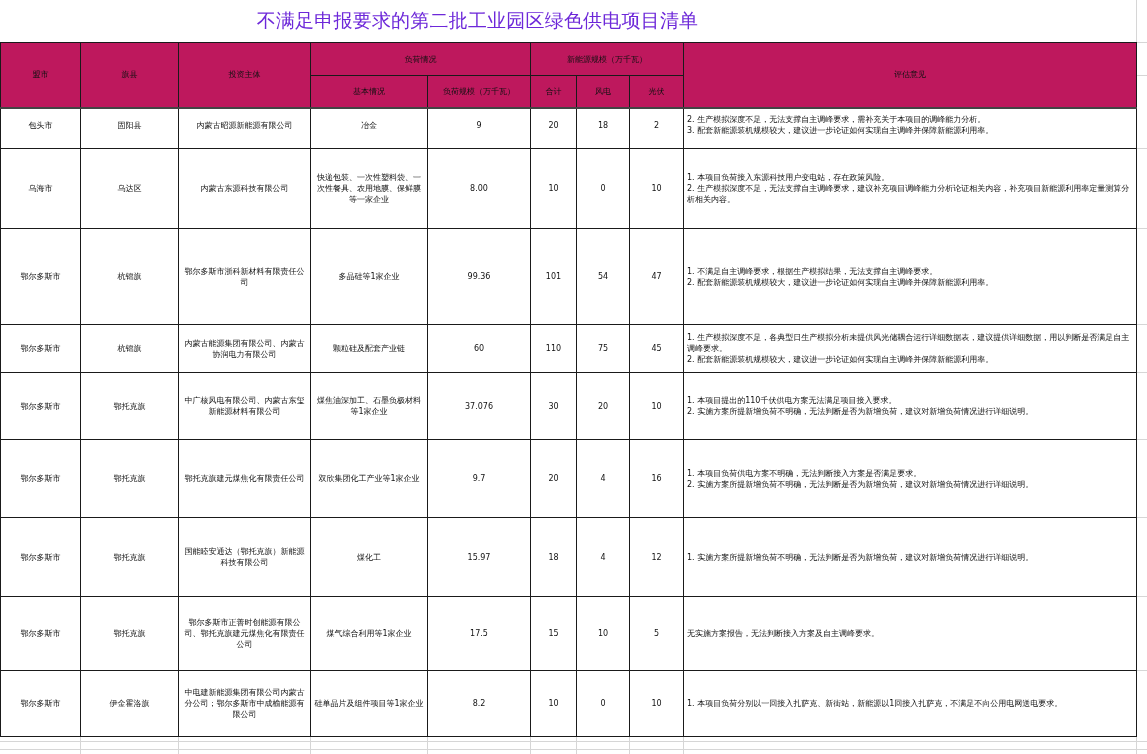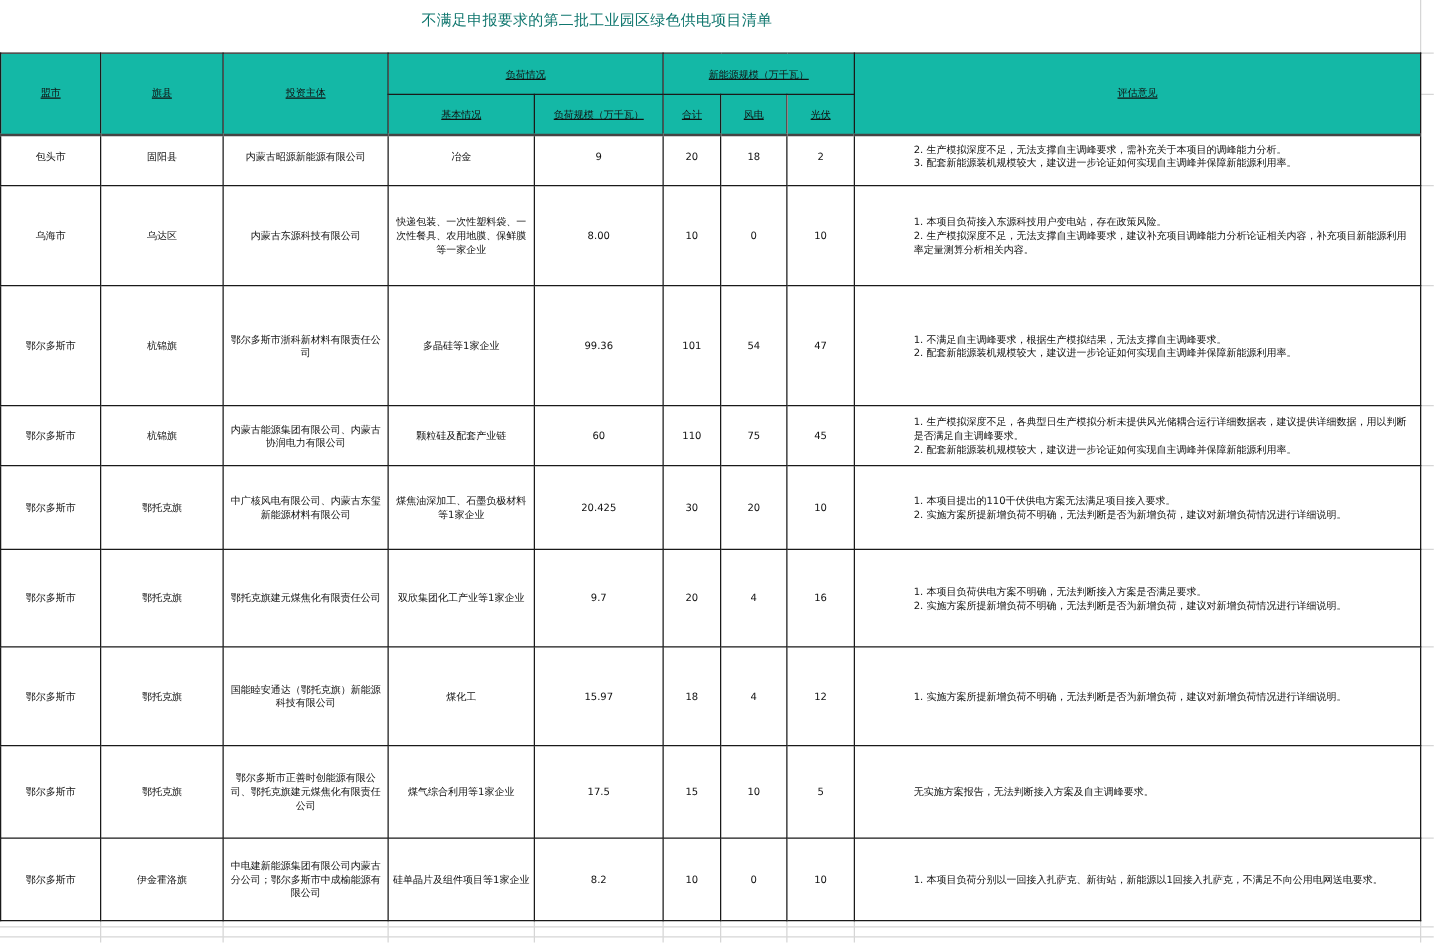--- a/index.html
+++ b/index.html
@@ -3,43 +3,43 @@
 <meta charset="utf-8">
 <style>
   html, body { margin: 0; padding: 0; background: #ffffff; }
   body {
     width: 1147px; height: 754px; overflow: hidden; position: relative;
     font-family: "DejaVu Sans", "Liberation Sans", sans-serif;
     color: #111;
   }
   .title {
     position: absolute; left: 0; top: 8px; width: 955px; text-align: center;
-    font-size: 12px; color: #0f766e; letter-spacing: 0.2px;
+    font-size: 19px; color: #6d28d9; letter-spacing: 0.2px;
   }
   
   .grid-bg { position: absolute; left: 0; top: 0; width: 1147px; height: 754px; pointer-events: none; }
   .gline-h { position: absolute; height: 1px; background: #d6d6d6; }
   .gline-v { position: absolute; width: 1px; background: #d6d6d6; }
 
   table.sheet {
     position: absolute; left: 0; top: 42px;
     border-collapse: collapse; table-layout: fixed;
     font-size: 8px; color: #111;
   }
   table.sheet th, table.sheet td {
     border: 1.5px solid #1a1a1a; padding: 0 3px; overflow: hidden;
     text-align: center; vertical-align: middle; font-weight: normal;
     line-height: 11px;
   }
-  table.sheet th { background: #14b8a6; text-decoration: underline; }
+  table.sheet th { background: #be185d; }
   table.sheet td.comment { text-align: left; padding-left: 3px; }
   .header-sep { border-bottom: 2px solid #444 !important; }
   .cut-row td { vertical-align: top; }
   .cut-row .clip { display: block; margin-top: -6px; }
-  .comment-line { display: block; margin-left: 44px; }
+  .comment-line { display: block; }
 </style>
 </head>
 <body>
 
 <div class="grid-bg">
   <div class="gline-v" style="left:1136px;top:0;height:754px;"></div>
   <div class="gline-h" style="left:1136px;top:42px;width:11px;"></div>
   <div class="gline-h" style="left:1136px;top:75px;width:11px;"></div>
   <div class="gline-h" style="left:1136px;top:148px;width:11px;"></div>
   <div class="gline-h" style="left:1136px;top:228px;width:11px;"></div>
@@ -170,21 +170,21 @@
           <span class="comment-line">1. 生产模拟深度不足，各典型日生产模拟分析未提供风光储耦合运行详细数据表，建议提供详细数据，用以判断是否满足自主调峰要求。</span>
           <span class="comment-line">2. 配套新能源装机规模较大，建议进一步论证如何实现自主调峰并保障新能源利用率。</span>
         </td>
     </tr>
 
     <tr style="height:67px">
       <td>鄂尔多斯市</td>
       <td>鄂托克旗</td>
       <td>中广核风电有限公司、内蒙古东玺新能源材料有限公司</td>
       <td>煤焦油深加工、石墨负极材料等1家企业</td>
-      <td>20.425</td>
+      <td>37.076</td>
       <td>30</td>
       <td>20</td>
       <td>10</td>
       <td class="comment">
           <span class="comment-line">1. 本项目提出的110千伏供电方案无法满足项目接入要求。</span>
           <span class="comment-line">2. 实施方案所提新增负荷不明确，无法判断是否为新增负荷，建议对新增负荷情况进行详细说明。</span>
         </td>
     </tr>
 
     <tr style="height:78px">

